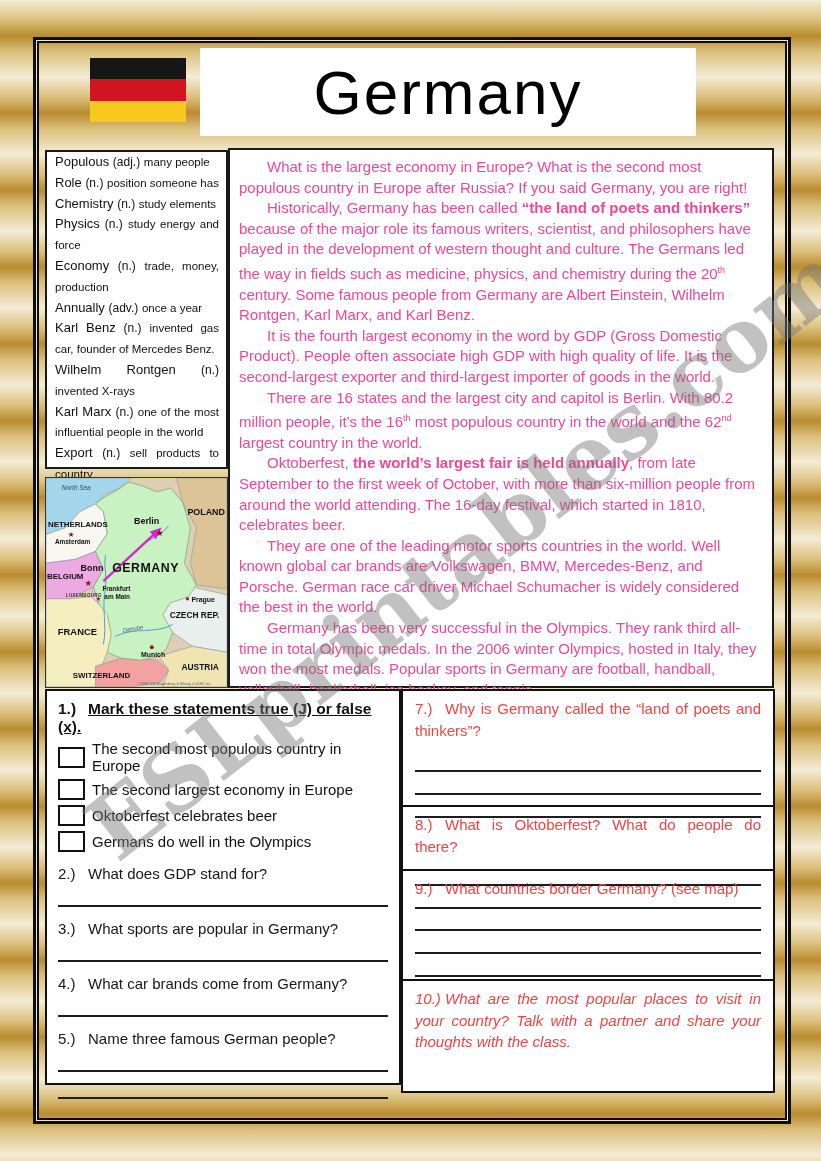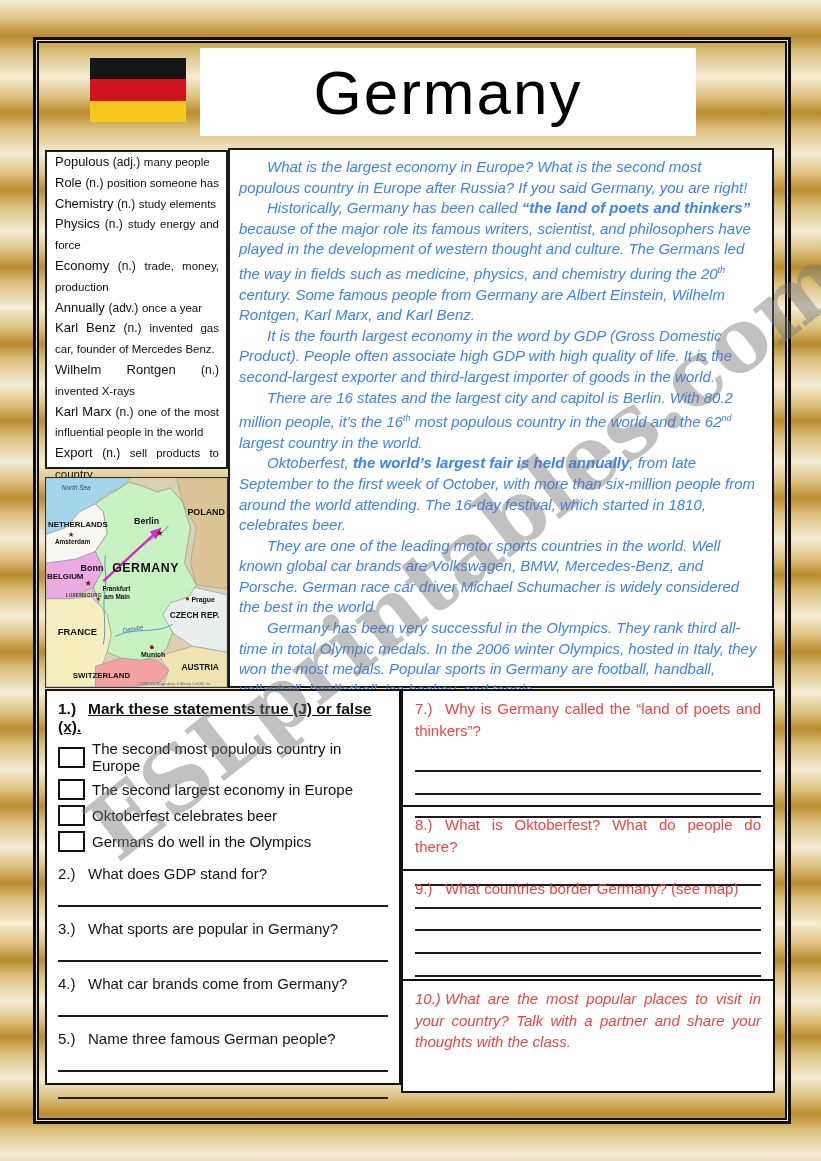--- a/index.html
+++ b/index.html
@@ -31,21 +31,21 @@
 
   .map-box{
     position:absolute;left:45px;top:477px;width:183px;height:211px;
     border:1px solid #333;box-sizing:border-box;background:#e4d7ba;z-index:2;
   }
   .map-box svg{display:block;}
 
   .reading{
     position:absolute;left:228px;top:148px;width:546px;height:540px;background:#fff;
     border:2px solid #1a1a1a;box-sizing:border-box;padding:7px 10px 0 9px;z-index:2;
-    font-size:15px;line-height:20.6px;color:#3b82f6;font-style:italic;
+    font-size:15px;line-height:20.6px;color:#ec4899;
   }
   .reading p{margin:0;text-indent:28px;}
   .reading sup{font-size:9px;}
   .b{font-weight:bold;}
 
   .qleft{
     position:absolute;left:45px;top:689px;width:356px;height:396px;background:#fff;
     border:2px solid #111;box-sizing:border-box;padding:9px 11px 8px 11px;z-index:2;font-size:15px;
   }
   .q1-head{font-size:15.5px;font-weight:600;margin-bottom:4px;}

